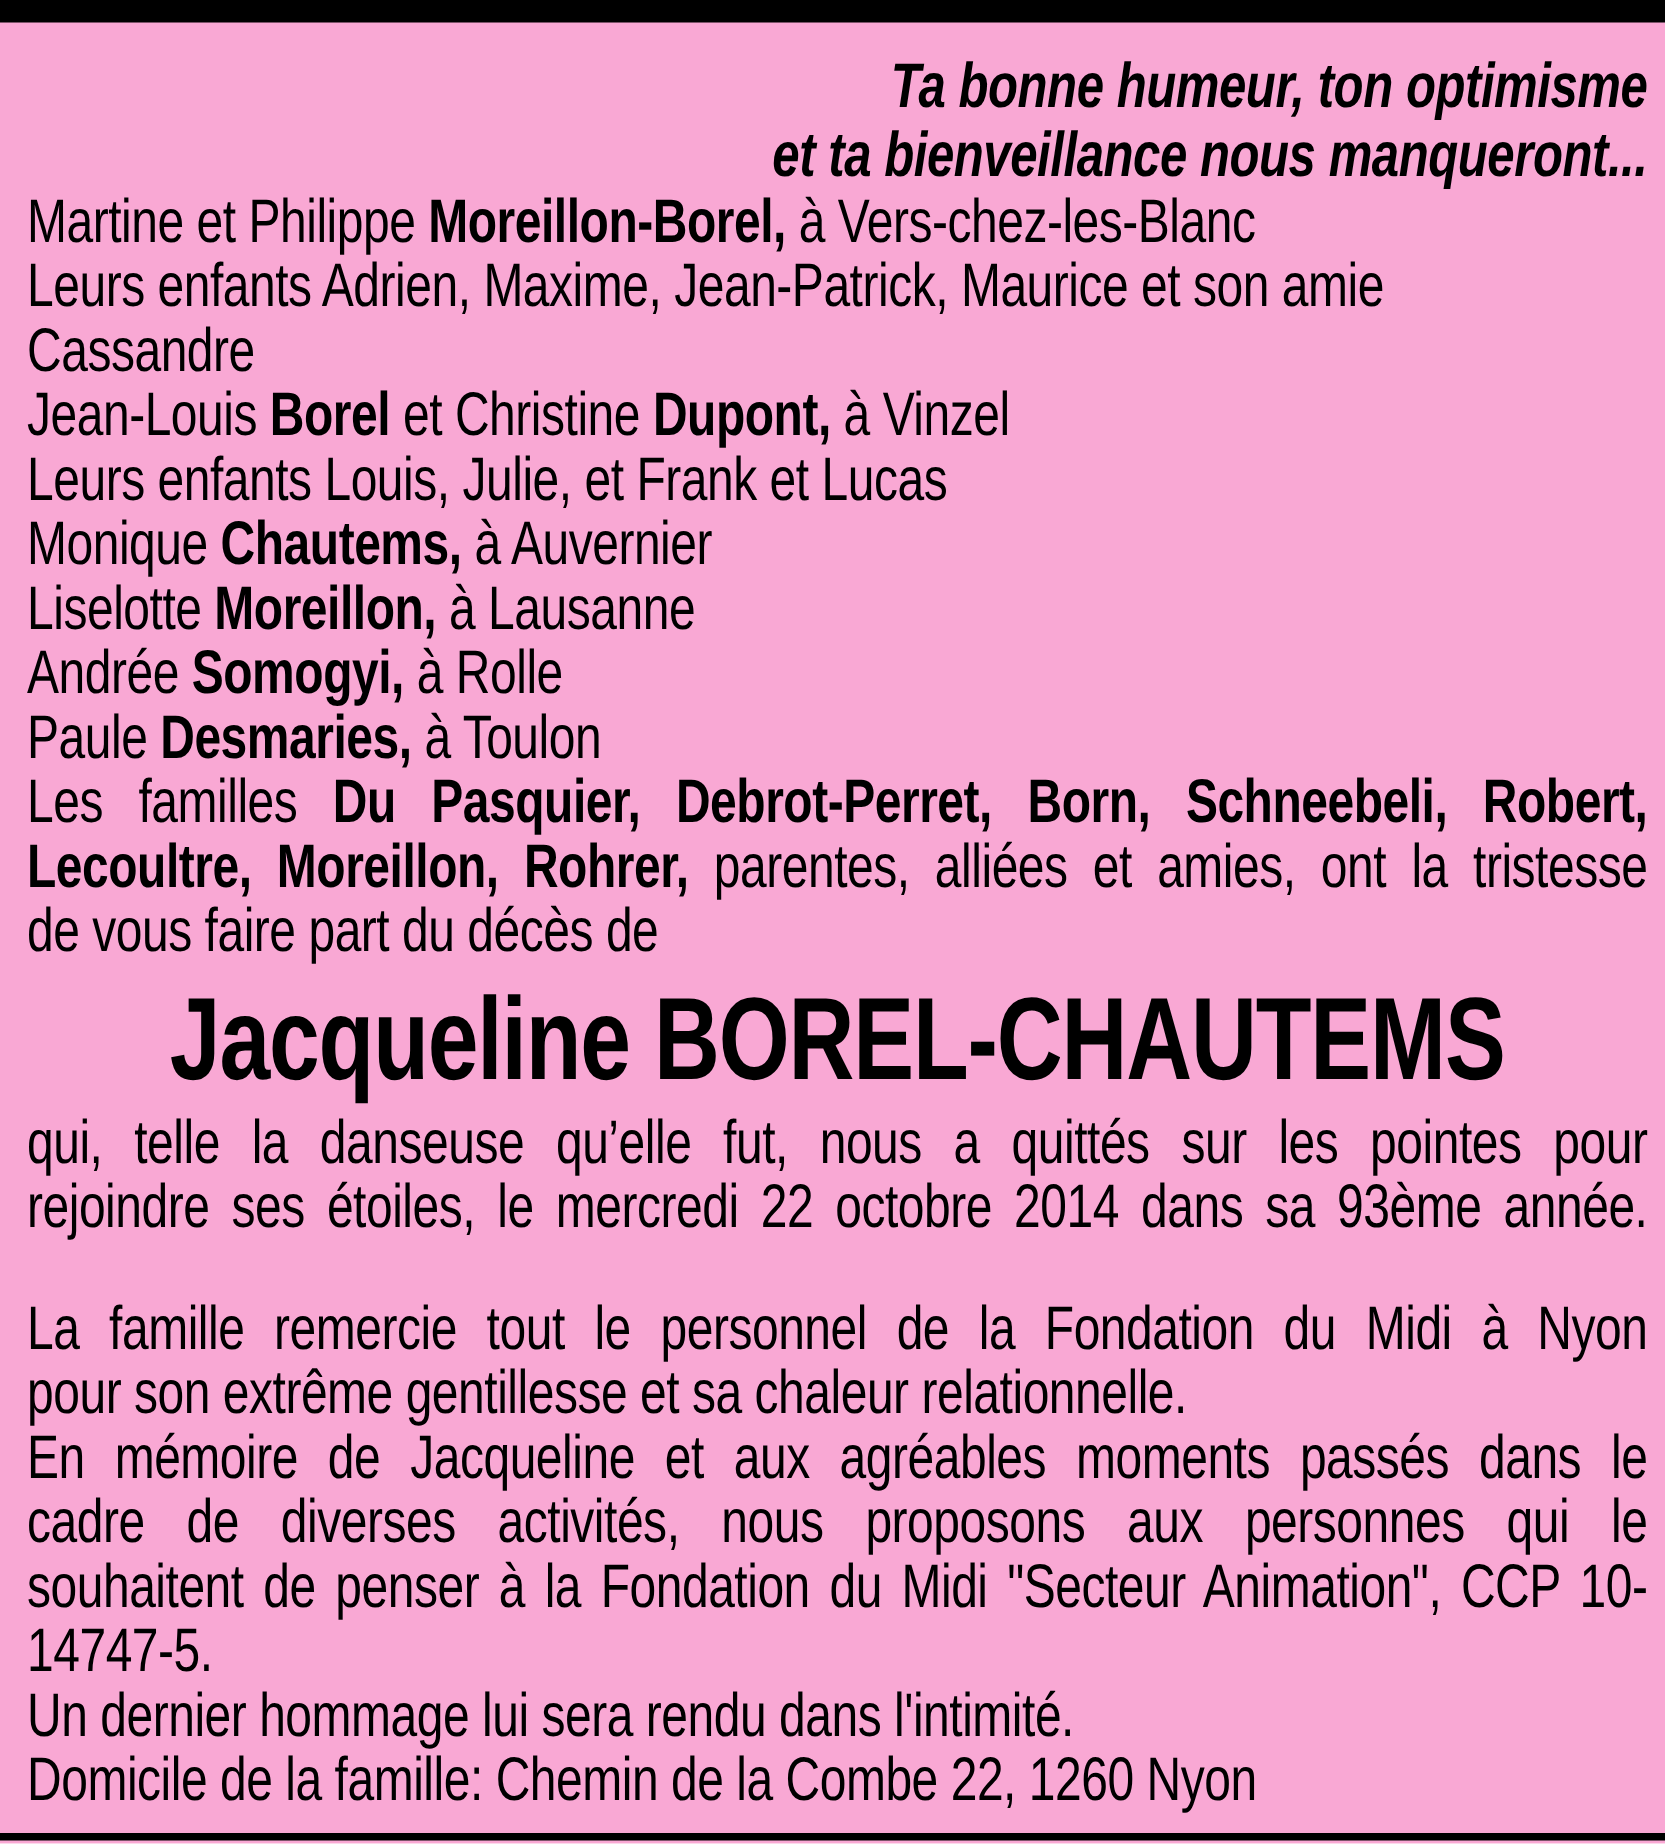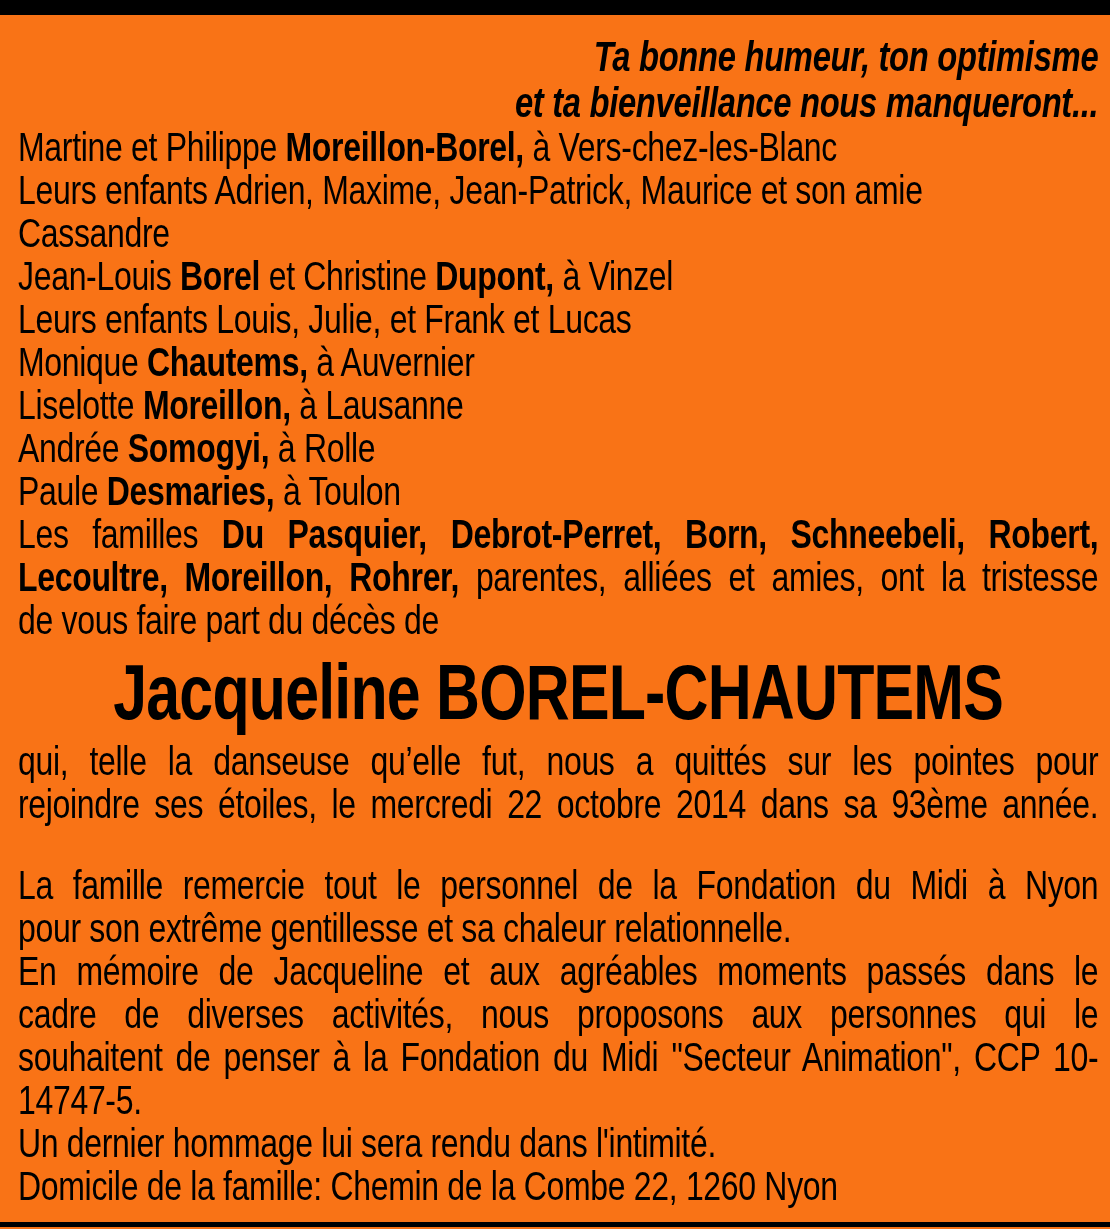--- a/index.html
+++ b/index.html
@@ -11,21 +11,21 @@
     width: 1110px;
     height: 1229px;
     position: relative;
     overflow: hidden;
     font-family: "Liberation Sans", sans-serif;
     color: #000000;
   }
   .sheet {
     position: absolute;
     inset: 0;
-    background: #f97316;
+    background: #f9a8d4;
   }
   .top-rule {
     position: absolute;
     left: 0; top: 0;
     width: 1110px; height: 15px;
     background: #000000;
   }
   .bottom-rule {
     position: absolute;
     left: 0; top: 1222px;

